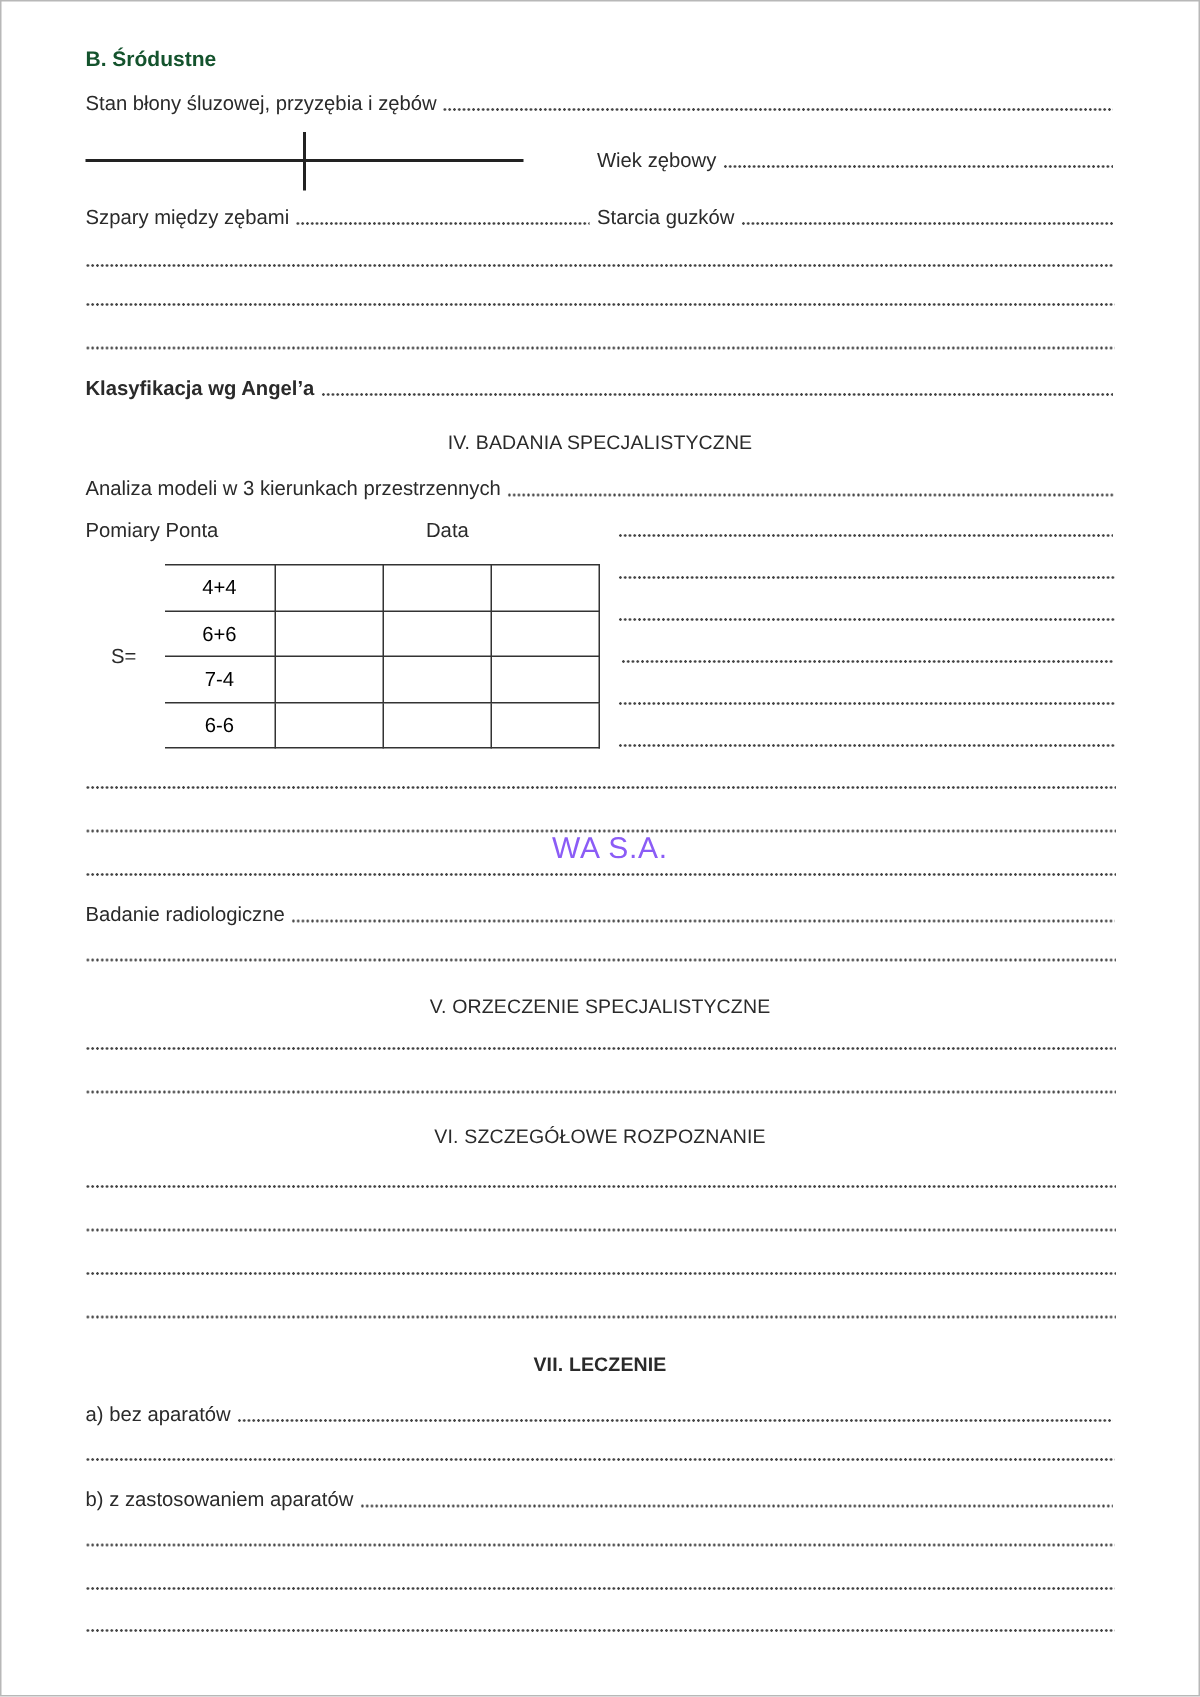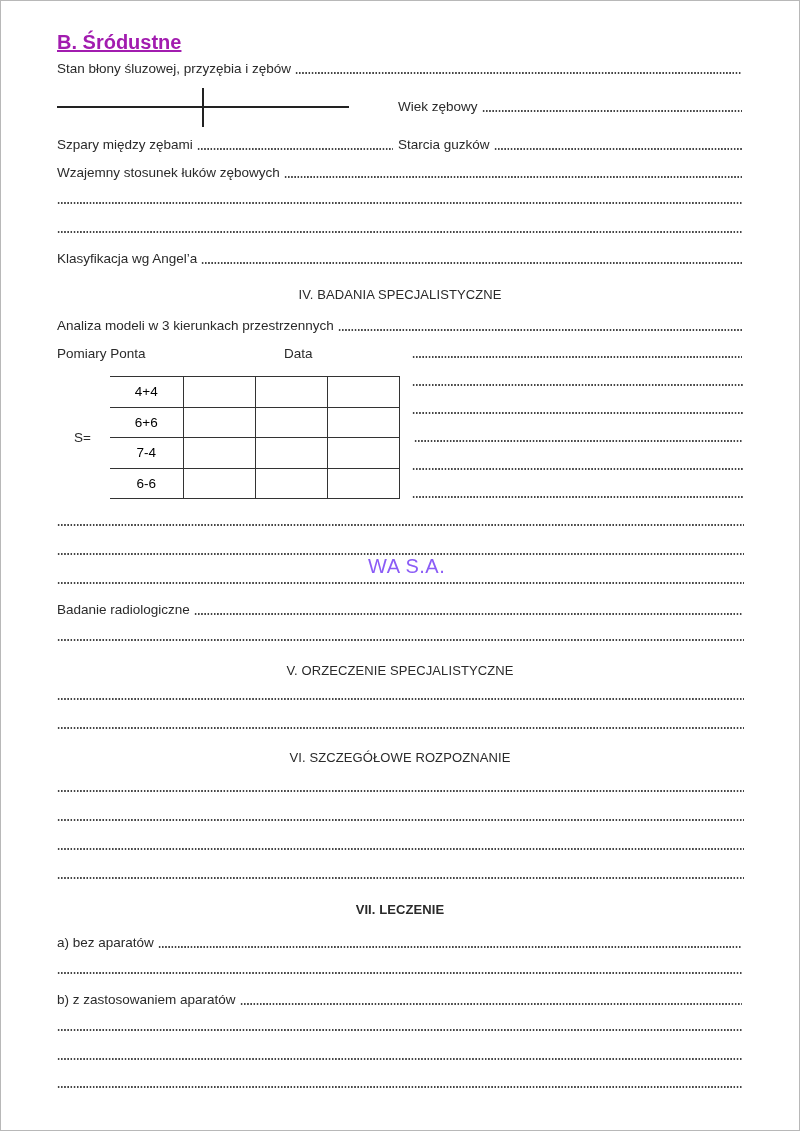--- a/index.html
+++ b/index.html
@@ -24,21 +24,21 @@
     .field-line .dots {
       flex: 1; height: 2px; align-self: flex-end; margin-bottom: 4px;
       background-image: radial-gradient(circle, #444 0.75px, transparent 1px);
       background-size: 3.2px 2px; background-repeat: repeat-x;
     }
     .dotline {
       position: absolute; height: 2px;
       background-image: radial-gradient(circle, #444 0.75px, transparent 1px);
       background-size: 3.2px 2px; background-repeat: repeat-x;
     }
-    .heading-bold { font-weight: bold; font-size: 20px; color: #a21caf; text-decoration: underline; }
+    .heading-bold { font-weight: bold; font-size: 14px; color: #14532d; }
     .section-title {
       position: absolute; left: 0; width: 800px; text-align: center;
       font-size: 13px; color: #2a2a2a; letter-spacing: 0.1px;
     }
     .tooth-cross-h { position: absolute; height: 2px; background: #222; }
     .tooth-cross-v { position: absolute; width: 2px; background: #222; }
     table.ponta {
       position: absolute; border-collapse: collapse;
       left: 110px; top: 376px;
     }
@@ -78,27 +78,26 @@
 <div class="field-line" style="left:57px; top:136px; width:336px;">
   <span class="label">Szpary między zębami</span>
   <span class="dots"></span>
 </div>
 <div class="field-line" style="left:398px; top:136px; width:344px;">
   <span class="label">Starcia guzków</span>
   <span class="dots"></span>
 </div>
 
 <div class="field-line" style="left:57px; top:164px; width:685px;">
-  <span class="label">Wzajemny stosunek łuków zębowych</span>
   <span class="dots"></span>
 </div>
 <div class="dotline" style="left:57px; top:202px; width:686px;"></div>
 <div class="dotline" style="left:57px; top:231px; width:686px;"></div>
 
-<div class="field-line" style="left:57px; top:250px; width:685px;">
+<div class="field-line" style="left:57px; top:250px; width:685px;font-weight:bold;">
   <span class="label">Klasyfikacja wg Angel’a</span>
   <span class="dots"></span>
 </div>
 
 <div class="section-title" style="top:287px;">IV. BADANIA SPECJALISTYCZNE</div>
 
 <div class="field-line" style="left:57px; top:317px; width:686px;">
   <span class="label">Analiza modeli w 3 kierunkach przestrzennych</span>
   <span class="dots"></span>
 </div>

